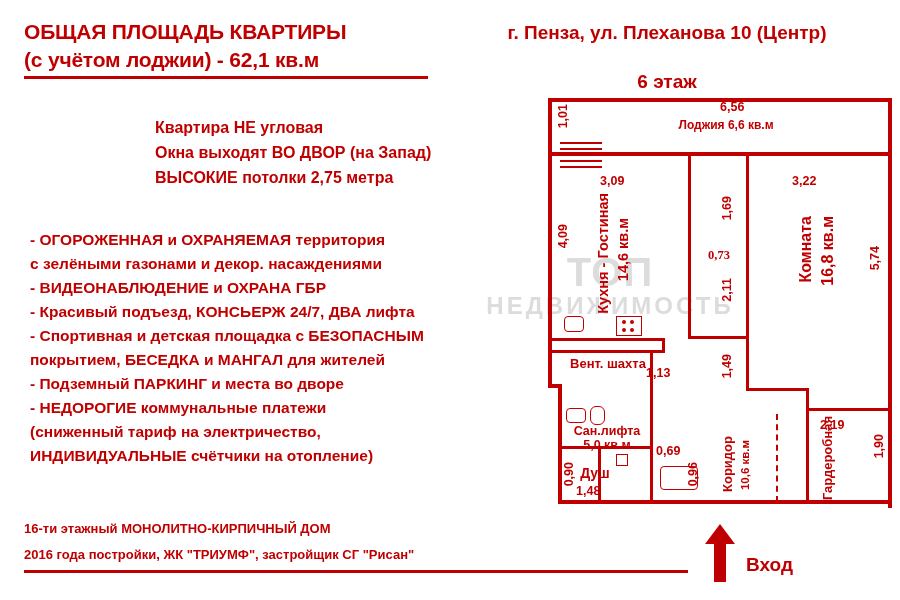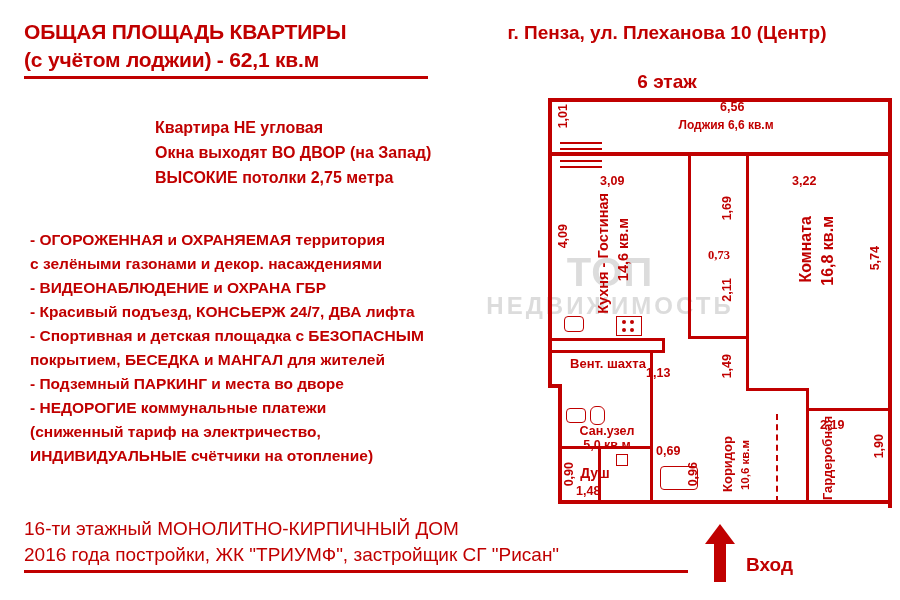--- a/index.html
+++ b/index.html
@@ -81,22 +81,22 @@
     white-space: nowrap;
   }
 
   
   #footer-block {
     left: 24px;
     top: 516px;
     width: 680px;
   }
   #footer-block div {
-    font-size: 19px;
-    font-weight: normal;
+    font-size: 13px;
+    font-weight: bold;
     line-height: 26px;
     white-space: nowrap;
   }
   #footer-underline {
     width: 664px;
     border-bottom: 3px solid #c00000;
     margin-top: 2px;
   }
 
   
@@ -272,21 +272,21 @@
     <div class="room-label" style="left:116px; top:30px; width:180px; font-size:12px;">Лоджия 6,6 кв.м</div>
 
     <div class="room-label vert" style="left:76px; top:105px; width:16px; font-size:14.5px;">Кухня - Гостиная</div>
     <div class="room-label vert" style="left:96px; top:130px; width:16px; font-size:14.5px;">14,6 кв.м</div>
 
     <div class="room-label vert" style="left:278px; top:128px; width:18px; font-size:16px;">Комната</div>
     <div class="room-label vert" style="left:300px; top:128px; width:18px; font-size:16px;">16,8 кв.м</div>
 
     <div class="room-label" style="left:36px; top:268px; width:104px; font-size:13px;">Вент. шахта</div>
 
-    <div class="room-label" style="left:48px; top:336px; width:78px; font-size:12.5px;">Сан.узел</div>
+    <div class="room-label" style="left:48px; top:336px; width:78px; font-size:12.5px;">Сан.лифта</div>
     <div class="room-label" style="left:48px; top:350px; width:78px; font-size:12.5px;">5,0 кв.м</div>
 
     <div class="room-label" style="left:52px; top:378px; width:46px; font-size:14px;">Душ</div>
 
     <div class="room-label vert" style="left:200px; top:348px; width:16px; font-size:13px;">Коридор</div>
     <div class="room-label vert" style="left:218px; top:352px; width:16px; font-size:11.5px;">10,6 кв.м</div>
 
     <div class="room-label vert" style="left:300px; top:328px; width:16px; font-size:13px;">Гардеробная</div>
 
     <div class="dim" style="left:180px; top:12px;margin-left:20px;">6,56</div>

